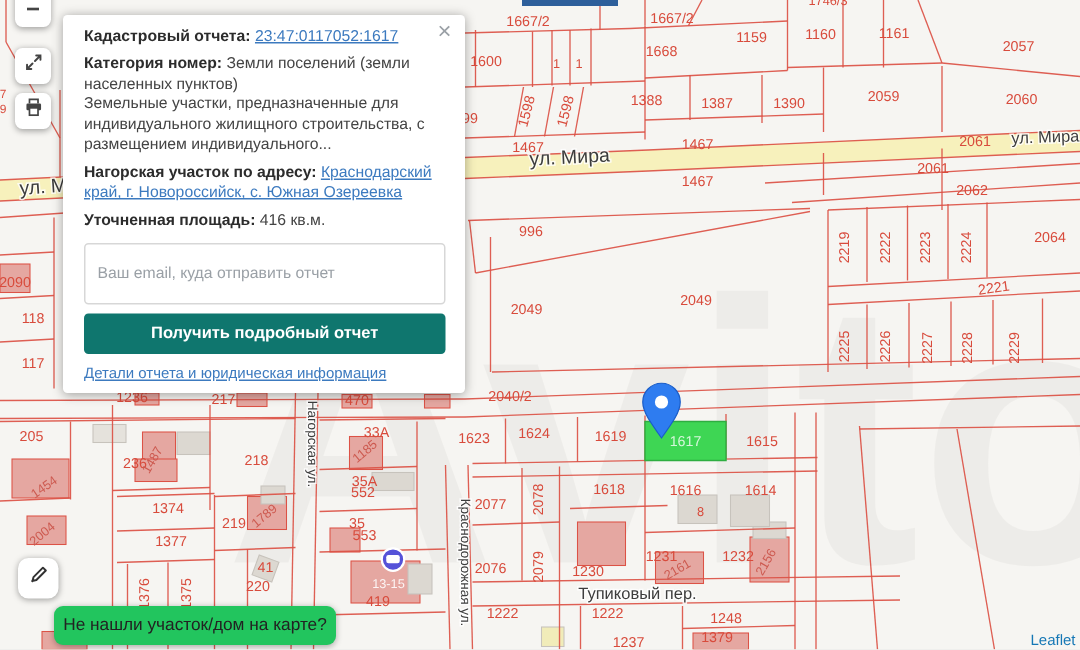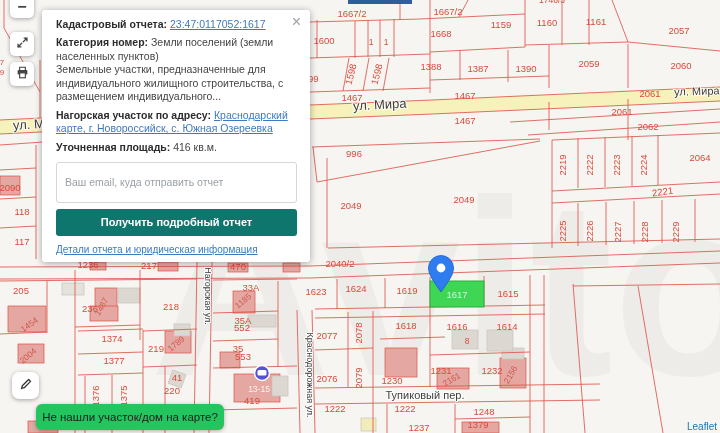--- a/index.html
+++ b/index.html
@@ -347,21 +347,21 @@
       <b>Кадастровый отчета:</b>
       <a>23:47:0117052:1617</a>
     </p>
     <p>
       <b>Категория номер:</b>
       <span>Земли поселений (земли населенных пунктов)</span>
       <span style="display:block">Земельные участки, предназначенные для индивидуального жилищного строительства, с размещением индивидуального...</span>
     </p>
     <p>
       <b>Нагорская участок по адресу:</b>
-      <a>Краснодарский карте, г. Новороссийск, с. Южная Озереевка</a>
+      <a>Краснодарский край, г. Новороссийск, с. Южная Озереевка</a>
     </p>
     <p>
       <b>Уточненная площадь:</b>
       <span>416 кв.м.</span>
     </p>
     <input id="email" type="text" placeholder="Ваш email, куда отправить отчет" style="">
     <button id="report-btn">Получить подробный отчет</button>
     <a class="centerlink">Детали отчета и юридическая информация</a>
     <a class="centerlink">Ручной выбор вариантов</a>
   </div>

